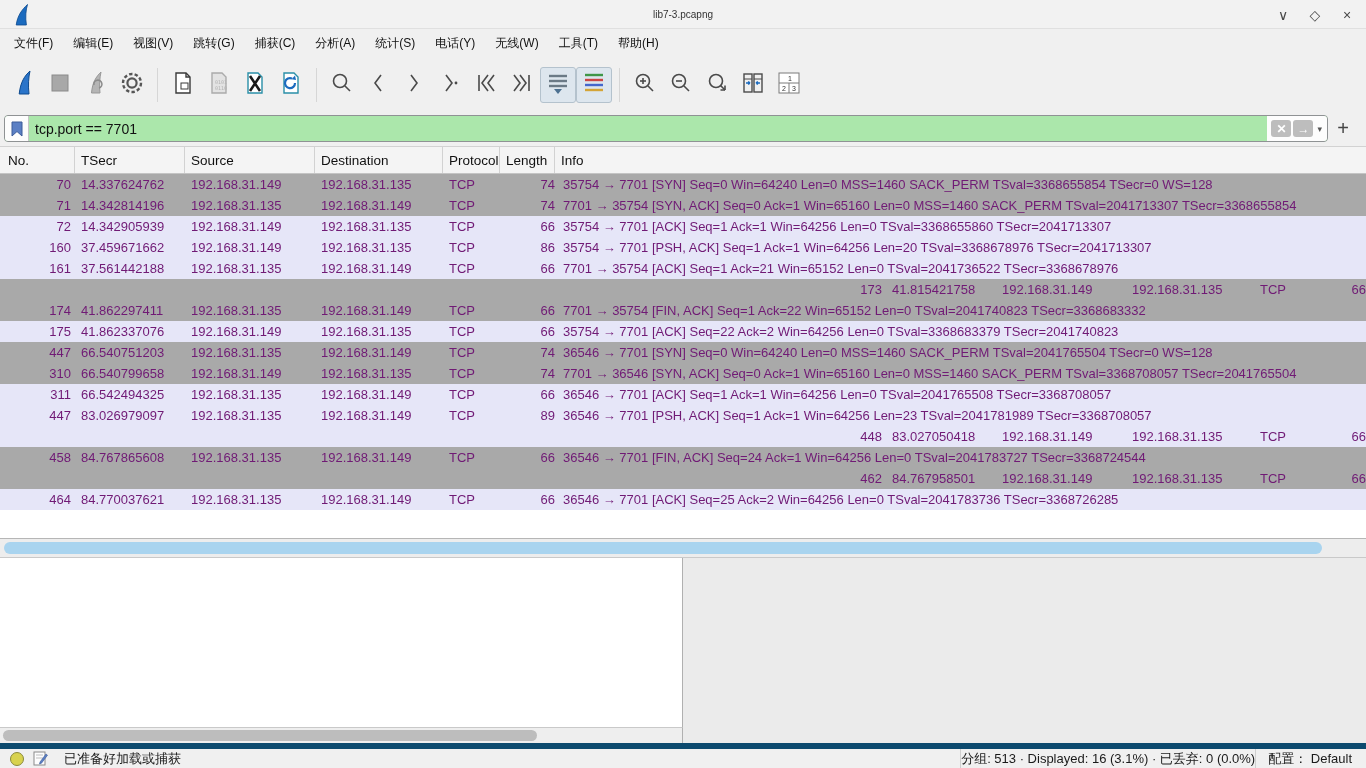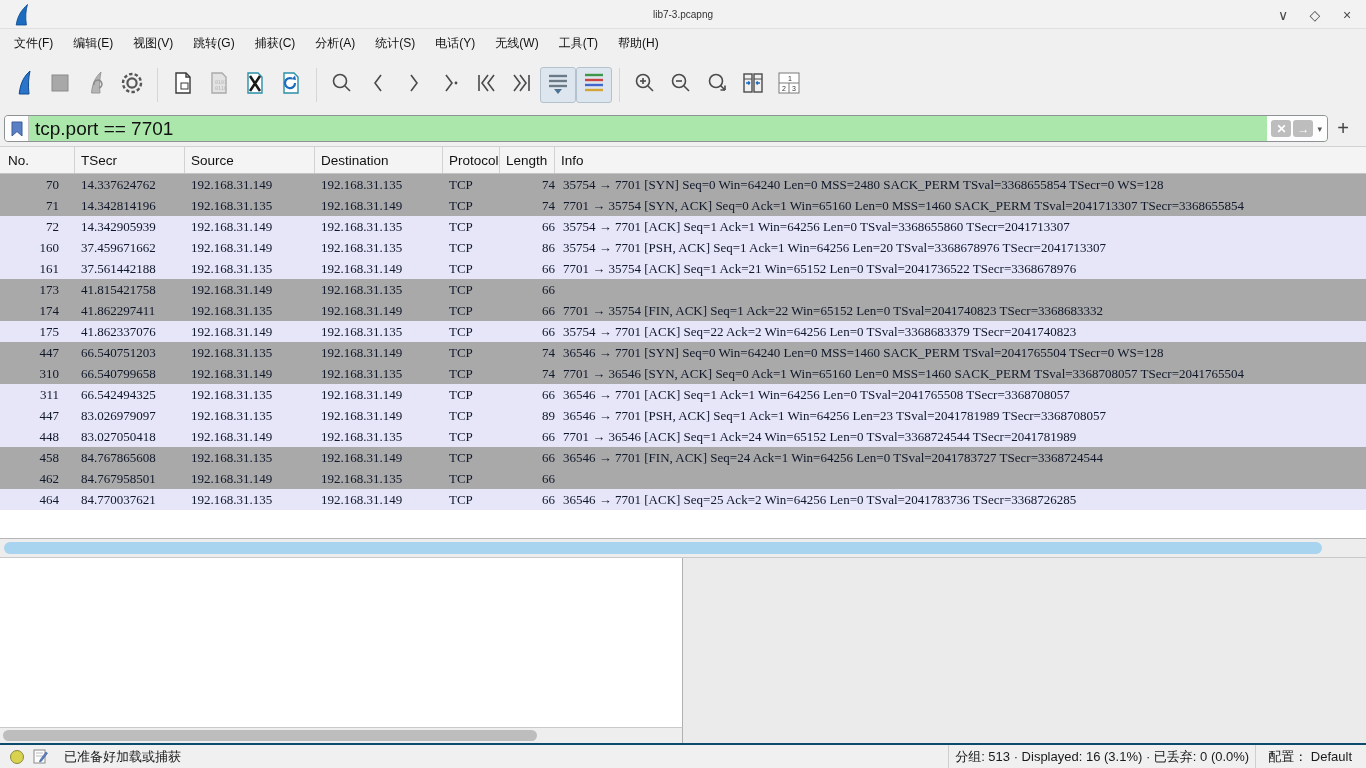--- a/index.html
+++ b/index.html
@@ -25,38 +25,38 @@
   .tb-btn.pressed { background:#dde6ee; border:1px solid #b4c2cd; border-radius:3px; }
   .tb-sep { width:1px; height:34px; background:#d6d6d6; margin:0 7px; }
 
   
   .filterbar { height:36px; background:#f0f0f0; display:flex; align-items:center; padding:0 8px 0 4px;
     border-bottom:1px solid #d2d2d2; }
   .filter-field { flex:1; height:27px; border:1px solid #8f9294; border-radius:4px; background:#abe7ab;
     display:flex; align-items:center; overflow:hidden; }
   .bookmark-box { width:24px; height:100%; background:#fdfdfd; border-right:1px solid #c6c6c6;
     display:flex; align-items:center; justify-content:center; }
-  .filter-text { flex:1; padding-left:6px; font-size:19px; color:#111; background:transparent; border:none; outline:none; }
+  .filter-text { flex:1; padding-left:6px; font-size:14px; color:#111; background:transparent; border:none; outline:none; }
   .filter-btns { display:flex; align-items:center; gap:2px; background:#fdfdfd; height:100%; padding:0 5px 0 4px; }
   .ff-btn { width:20px; height:17px; border-radius:3px; display:flex; align-items:center; justify-content:center;
     background:#bdbdbd; color:#fff; font-size:12px; font-weight:bold; }
   .ff-caret { font-size:9px; color:#555; padding-left:2px; }
   .filter-plus { width:30px; text-align:center; font-size:20px; color:#444; }
 
   
   .packet-list { background:#ffffff; height:392px; border-bottom:1px solid #b6b6b6; overflow:hidden; }
   .plist-header { height:27px; background:#f4f4f4; border-bottom:1px solid #c4c4c4; display:flex;
     font-size:13.5px; color:#111; align-items:center; }
   .plist-header .hc { height:100%; display:flex; align-items:center; border-right:1px solid #d2d2d2; padding-left:6px; }
-  .prow { height:21px; display:flex; align-items:center; font-family:Liberation Serif, serif;
-    font-size:13px; white-space:pre; color:#0f172a; }
+  .prow { height:21px; display:flex; align-items:center; font-family:Liberation Sans, sans-serif;
+    font-size:13px; white-space:pre; color:#701a75;justify-content:flex-end; }
   .prow.gray { background:#a9a9a9; }
   .prow.lavender { background:#e6e6f8; }
   .pc { overflow:hidden; flex-shrink:0; }
-  .c-no    { width:75px;  text-align:right; padding-right:16px; }
+  .c-no    { width:75px;  text-align:right; padding-right:4px; }
   .c-time  { width:110px; padding-left:6px; }
   .c-src   { width:130px; padding-left:6px; }
   .c-dst   { width:128px; padding-left:6px; }
   .c-proto { width:57px;  padding-left:6px; }
   .c-len   { width:55px;  text-align:right; }
   .c-info  { flex:1 1 auto; padding-left:8px; }
   .hc.c-no { text-align:left; padding-left:8px; }
 
   
   .hscroll-strip { height:19px; background:#ededed; border-bottom:1px solid #c9c9c9;
@@ -65,27 +65,27 @@
 
   
   .panes { height:185px; display:flex; }
   .pane-left { width:683px; display:flex; flex-direction:column; }
   .detail-pane { flex:1; background:#ffffff; border-right:1px solid #b0b0b0; border-bottom:1px solid #c9c9c9; }
   .detail-scroll { height:15px; background:#eeeeee; display:flex; align-items:center; border-right:1px solid #b0b0b0; }
   .hscroll-thumb-gray { height:11px; width:534px; margin-left:3px; background:#bdbdbd; border-radius:6px; }
   .pane-right { flex:1; background:#ebebeb; }
 
   
-  .statusbar { height:26px; background:#f0f0f0; border-top:2px solid #0c4a6e;
+  .statusbar { height:26px; background:#f0f0f0; border-top:6px solid #0c4a6e;
     display:flex; align-items:center; font-size:13px; color:#1a1a1a; }
   .expert-dot { width:14px; height:14px; border-radius:50%; background:#d8d24e;
     border:1px solid #8a8a3a; margin:0 8px 0 10px; }
   .annot-icon { margin-right:16px; }
   .status-right { margin-left:auto; display:flex; align-items:center; height:100%; }
-  .status-stats { padding:0 6px; border-left:1px solid #cfcfcf; border-right:1px solid #cfcfcf;
+  .status-stats { padding:0 0; border-left:1px solid #cfcfcf; border-right:1px solid #cfcfcf;
     height:100%; display:flex; align-items:center; }
   .status-profile { padding:0 14px 0 12px; height:100%; display:flex; align-items:center; }
 </style>
 </head>
 <body>
 
 <div class="titlebar">
   <span class="app-icon">
     <svg width="24" height="24" viewBox="0 0 24 24">
         <path d="M17.5 1.5 C12 6.5 7.5 12.5 6.2 22 L16.4 22 C15.2 14 15.8 7 17.5 1.5 Z" fill="#1b6bbf" stroke="#0d4a8f" stroke-width="0.8"></path>
@@ -281,33 +281,33 @@
   <div class="plist-header">
     <span class="hc c-no">No.</span>
     <span class="hc c-time">TSecr</span>
     <span class="hc c-src">Source</span>
     <span class="hc c-dst">Destination</span>
     <span class="hc c-proto">Protocol</span>
     <span class="hc c-len">Length</span>
     <span class="hc c-info" style="flex:1;border-right:none">Info</span>
   </div>
   <div>
-      <div class="prow gray"><span class="pc c-no">70</span><span class="pc c-time">14.337624762</span><span class="pc c-src">192.168.31.149</span><span class="pc c-dst">192.168.31.135</span><span class="pc c-proto">TCP</span><span class="pc c-len">74</span><span class="pc c-info">35754 → 7701 [SYN] Seq=0 Win=64240 Len=0 MSS=2480 SACK_PERM TSval=3368655854 TSecr=0 WS=128</span></div>
+      <div class="prow gray"><span class="pc c-no">70</span><span class="pc c-time">14.337624762</span><span class="pc c-src">192.168.31.149</span><span class="pc c-dst">192.168.31.135</span><span class="pc c-proto">TCP</span><span class="pc c-len">74</span><span class="pc c-info">35754 → 7701 [SYN] Seq=0 Win=64240 Len=0 MSS=1460 SACK_PERM TSval=3368655854 TSecr=0 WS=128</span></div>
       <div class="prow gray"><span class="pc c-no">71</span><span class="pc c-time">14.342814196</span><span class="pc c-src">192.168.31.135</span><span class="pc c-dst">192.168.31.149</span><span class="pc c-proto">TCP</span><span class="pc c-len">74</span><span class="pc c-info">7701 → 35754 [SYN, ACK] Seq=0 Ack=1 Win=65160 Len=0 MSS=1460 SACK_PERM TSval=2041713307 TSecr=3368655854</span></div>
       <div class="prow lavender"><span class="pc c-no">72</span><span class="pc c-time">14.342905939</span><span class="pc c-src">192.168.31.149</span><span class="pc c-dst">192.168.31.135</span><span class="pc c-proto">TCP</span><span class="pc c-len">66</span><span class="pc c-info">35754 → 7701 [ACK] Seq=1 Ack=1 Win=64256 Len=0 TSval=3368655860 TSecr=2041713307</span></div>
       <div class="prow lavender"><span class="pc c-no">160</span><span class="pc c-time">37.459671662</span><span class="pc c-src">192.168.31.149</span><span class="pc c-dst">192.168.31.135</span><span class="pc c-proto">TCP</span><span class="pc c-len">86</span><span class="pc c-info">35754 → 7701 [PSH, ACK] Seq=1 Ack=1 Win=64256 Len=20 TSval=3368678976 TSecr=2041713307</span></div>
       <div class="prow lavender"><span class="pc c-no">161</span><span class="pc c-time">37.561442188</span><span class="pc c-src">192.168.31.135</span><span class="pc c-dst">192.168.31.149</span><span class="pc c-proto">TCP</span><span class="pc c-len">66</span><span class="pc c-info">7701 → 35754 [ACK] Seq=1 Ack=21 Win=65152 Len=0 TSval=2041736522 TSecr=3368678976</span></div>
       <div class="prow gray"><span class="pc c-no">173</span><span class="pc c-time">41.815421758</span><span class="pc c-src">192.168.31.149</span><span class="pc c-dst">192.168.31.135</span><span class="pc c-proto">TCP</span><span class="pc c-len">66</span></div>
       <div class="prow gray"><span class="pc c-no">174</span><span class="pc c-time">41.862297411</span><span class="pc c-src">192.168.31.135</span><span class="pc c-dst">192.168.31.149</span><span class="pc c-proto">TCP</span><span class="pc c-len">66</span><span class="pc c-info">7701 → 35754 [FIN, ACK] Seq=1 Ack=22 Win=65152 Len=0 TSval=2041740823 TSecr=3368683332</span></div>
       <div class="prow lavender"><span class="pc c-no">175</span><span class="pc c-time">41.862337076</span><span class="pc c-src">192.168.31.149</span><span class="pc c-dst">192.168.31.135</span><span class="pc c-proto">TCP</span><span class="pc c-len">66</span><span class="pc c-info">35754 → 7701 [ACK] Seq=22 Ack=2 Win=64256 Len=0 TSval=3368683379 TSecr=2041740823</span></div>
       <div class="prow gray"><span class="pc c-no">447</span><span class="pc c-time">66.540751203</span><span class="pc c-src">192.168.31.135</span><span class="pc c-dst">192.168.31.149</span><span class="pc c-proto">TCP</span><span class="pc c-len">74</span><span class="pc c-info">36546 → 7701 [SYN] Seq=0 Win=64240 Len=0 MSS=1460 SACK_PERM TSval=2041765504 TSecr=0 WS=128</span></div>
       <div class="prow gray"><span class="pc c-no">310</span><span class="pc c-time">66.540799658</span><span class="pc c-src">192.168.31.149</span><span class="pc c-dst">192.168.31.135</span><span class="pc c-proto">TCP</span><span class="pc c-len">74</span><span class="pc c-info">7701 → 36546 [SYN, ACK] Seq=0 Ack=1 Win=65160 Len=0 MSS=1460 SACK_PERM TSval=3368708057 TSecr=2041765504</span></div>
       <div class="prow lavender"><span class="pc c-no">311</span><span class="pc c-time">66.542494325</span><span class="pc c-src">192.168.31.135</span><span class="pc c-dst">192.168.31.149</span><span class="pc c-proto">TCP</span><span class="pc c-len">66</span><span class="pc c-info">36546 → 7701 [ACK] Seq=1 Ack=1 Win=64256 Len=0 TSval=2041765508 TSecr=3368708057</span></div>
       <div class="prow lavender"><span class="pc c-no">447</span><span class="pc c-time">83.026979097</span><span class="pc c-src">192.168.31.135</span><span class="pc c-dst">192.168.31.149</span><span class="pc c-proto">TCP</span><span class="pc c-len">89</span><span class="pc c-info">36546 → 7701 [PSH, ACK] Seq=1 Ack=1 Win=64256 Len=23 TSval=2041781989 TSecr=3368708057</span></div>
-      <div class="prow lavender"><span class="pc c-no">448</span><span class="pc c-time">83.027050418</span><span class="pc c-src">192.168.31.149</span><span class="pc c-dst">192.168.31.135</span><span class="pc c-proto">TCP</span><span class="pc c-len">66</span><span class="pc c-info">7701 → 36546 [ACK] Seq=1 Ack=24 Win=65152 Len=0 TSval=3368724544 TSecr=2041781989</span></div>
+      <div class="prow lavender"><span class="pc c-no">448</span><span class="pc c-time">83.027050418</span><span class="pc c-src">192.168.31.149</span><span class="pc c-dst">192.168.31.135</span><span class="pc c-proto">TCP</span><span class="pc c-len">66</span></div>
       <div class="prow gray"><span class="pc c-no">458</span><span class="pc c-time">84.767865608</span><span class="pc c-src">192.168.31.135</span><span class="pc c-dst">192.168.31.149</span><span class="pc c-proto">TCP</span><span class="pc c-len">66</span><span class="pc c-info">36546 → 7701 [FIN, ACK] Seq=24 Ack=1 Win=64256 Len=0 TSval=2041783727 TSecr=3368724544</span></div>
       <div class="prow gray"><span class="pc c-no">462</span><span class="pc c-time">84.767958501</span><span class="pc c-src">192.168.31.149</span><span class="pc c-dst">192.168.31.135</span><span class="pc c-proto">TCP</span><span class="pc c-len">66</span></div>
       <div class="prow lavender"><span class="pc c-no">464</span><span class="pc c-time">84.770037621</span><span class="pc c-src">192.168.31.135</span><span class="pc c-dst">192.168.31.149</span><span class="pc c-proto">TCP</span><span class="pc c-len">66</span><span class="pc c-info">36546 → 7701 [ACK] Seq=25 Ack=2 Win=64256 Len=0 TSval=2041783736 TSecr=3368726285</span></div>
     </div>
 </div>
 
 <div class="hscroll-strip">
   <div class="hscroll-thumb-blue"></div>
 </div>
 

